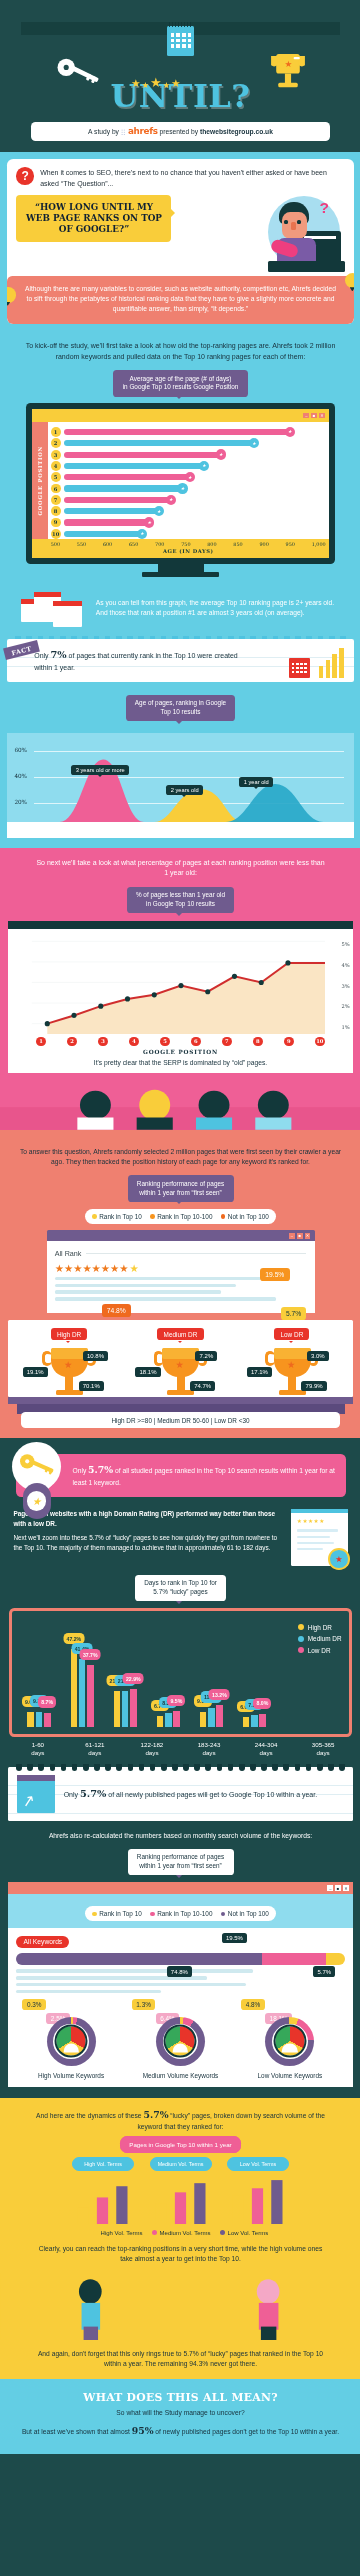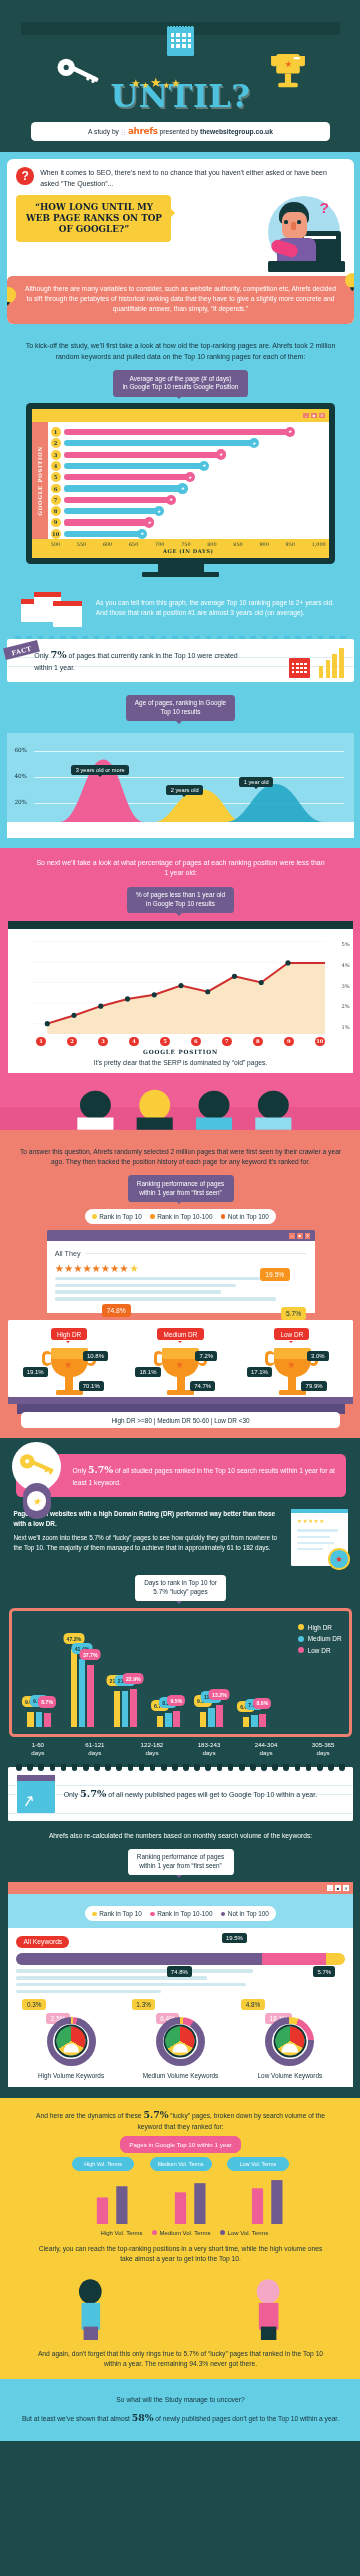--- a/index.html
+++ b/index.html
@@ -697,21 +697,21 @@
     </div>
 
     <div class="win">
       <div class="wintop">
         <span class="wbtn">–</span>
         <span class="wbtn">■</span>
         <span class="wbtn">✕</span>
       </div>
       <div class="winbody">
         <div class="allpages">
-          <span>All They</span>
+          <span>All Rank</span>
             <hr>
         </div>
         <div class="starrow">
           ★★★★★★★★<span style="color:#f9cd3a">★</span>
         </div>
         <div class="pillA" style="right:25px;top:27px">19.5%</div>
         <div class="pillC" style="left:55px;top:63px">74.8%</div>
         <div class="pillB" style="right:8.2px;top:66px">5.7%</div>
         <div class="skel">
           <i style="width:82%"></i>
@@ -1065,23 +1065,24 @@
       <g>
           <ellipse cx="520" cy="36" rx="22" ry="24" fill="#f4a8c6"></ellipse>
           <rect x="502" y="58" width="38" height="52" fill="#ef5f96"></rect>
          <rect x="506" y="104" width="30" height="26" fill="#12383a"></rect>
         </g>
     </svg>
     <p class="ytxt" style="background:#f9cd3a;padding:7.2px 31px 10.3px">And again, don't forget that this only rings true to 5.7% of “lucky” pages that ranked in the Top 10 within a year. The remaining 94.3% never got there.</p>
   </div>
 
   <div class="sec mean">
+    <h2 class="hdg h2mean">WHAT DOES THIS ALL MEAN?</h2>
     <p class="meansub">So what will the Study manage to uncover?</p>
     <p class="meanbox">
-      <span>But at least we've shown that almost </span><b>58%</b><span> of newly published pages don't get to the Top 10 within a year.</span>
+      <span>But at least we've shown that almost </span><b>95%</b><span> of newly published pages don't get to the Top 10 within a year.</span>
     </p>
     <div style="height:7.2px"></div>
     <div class="monthsband">
       
     </div>
 
   </div>
 
 </div>
 

